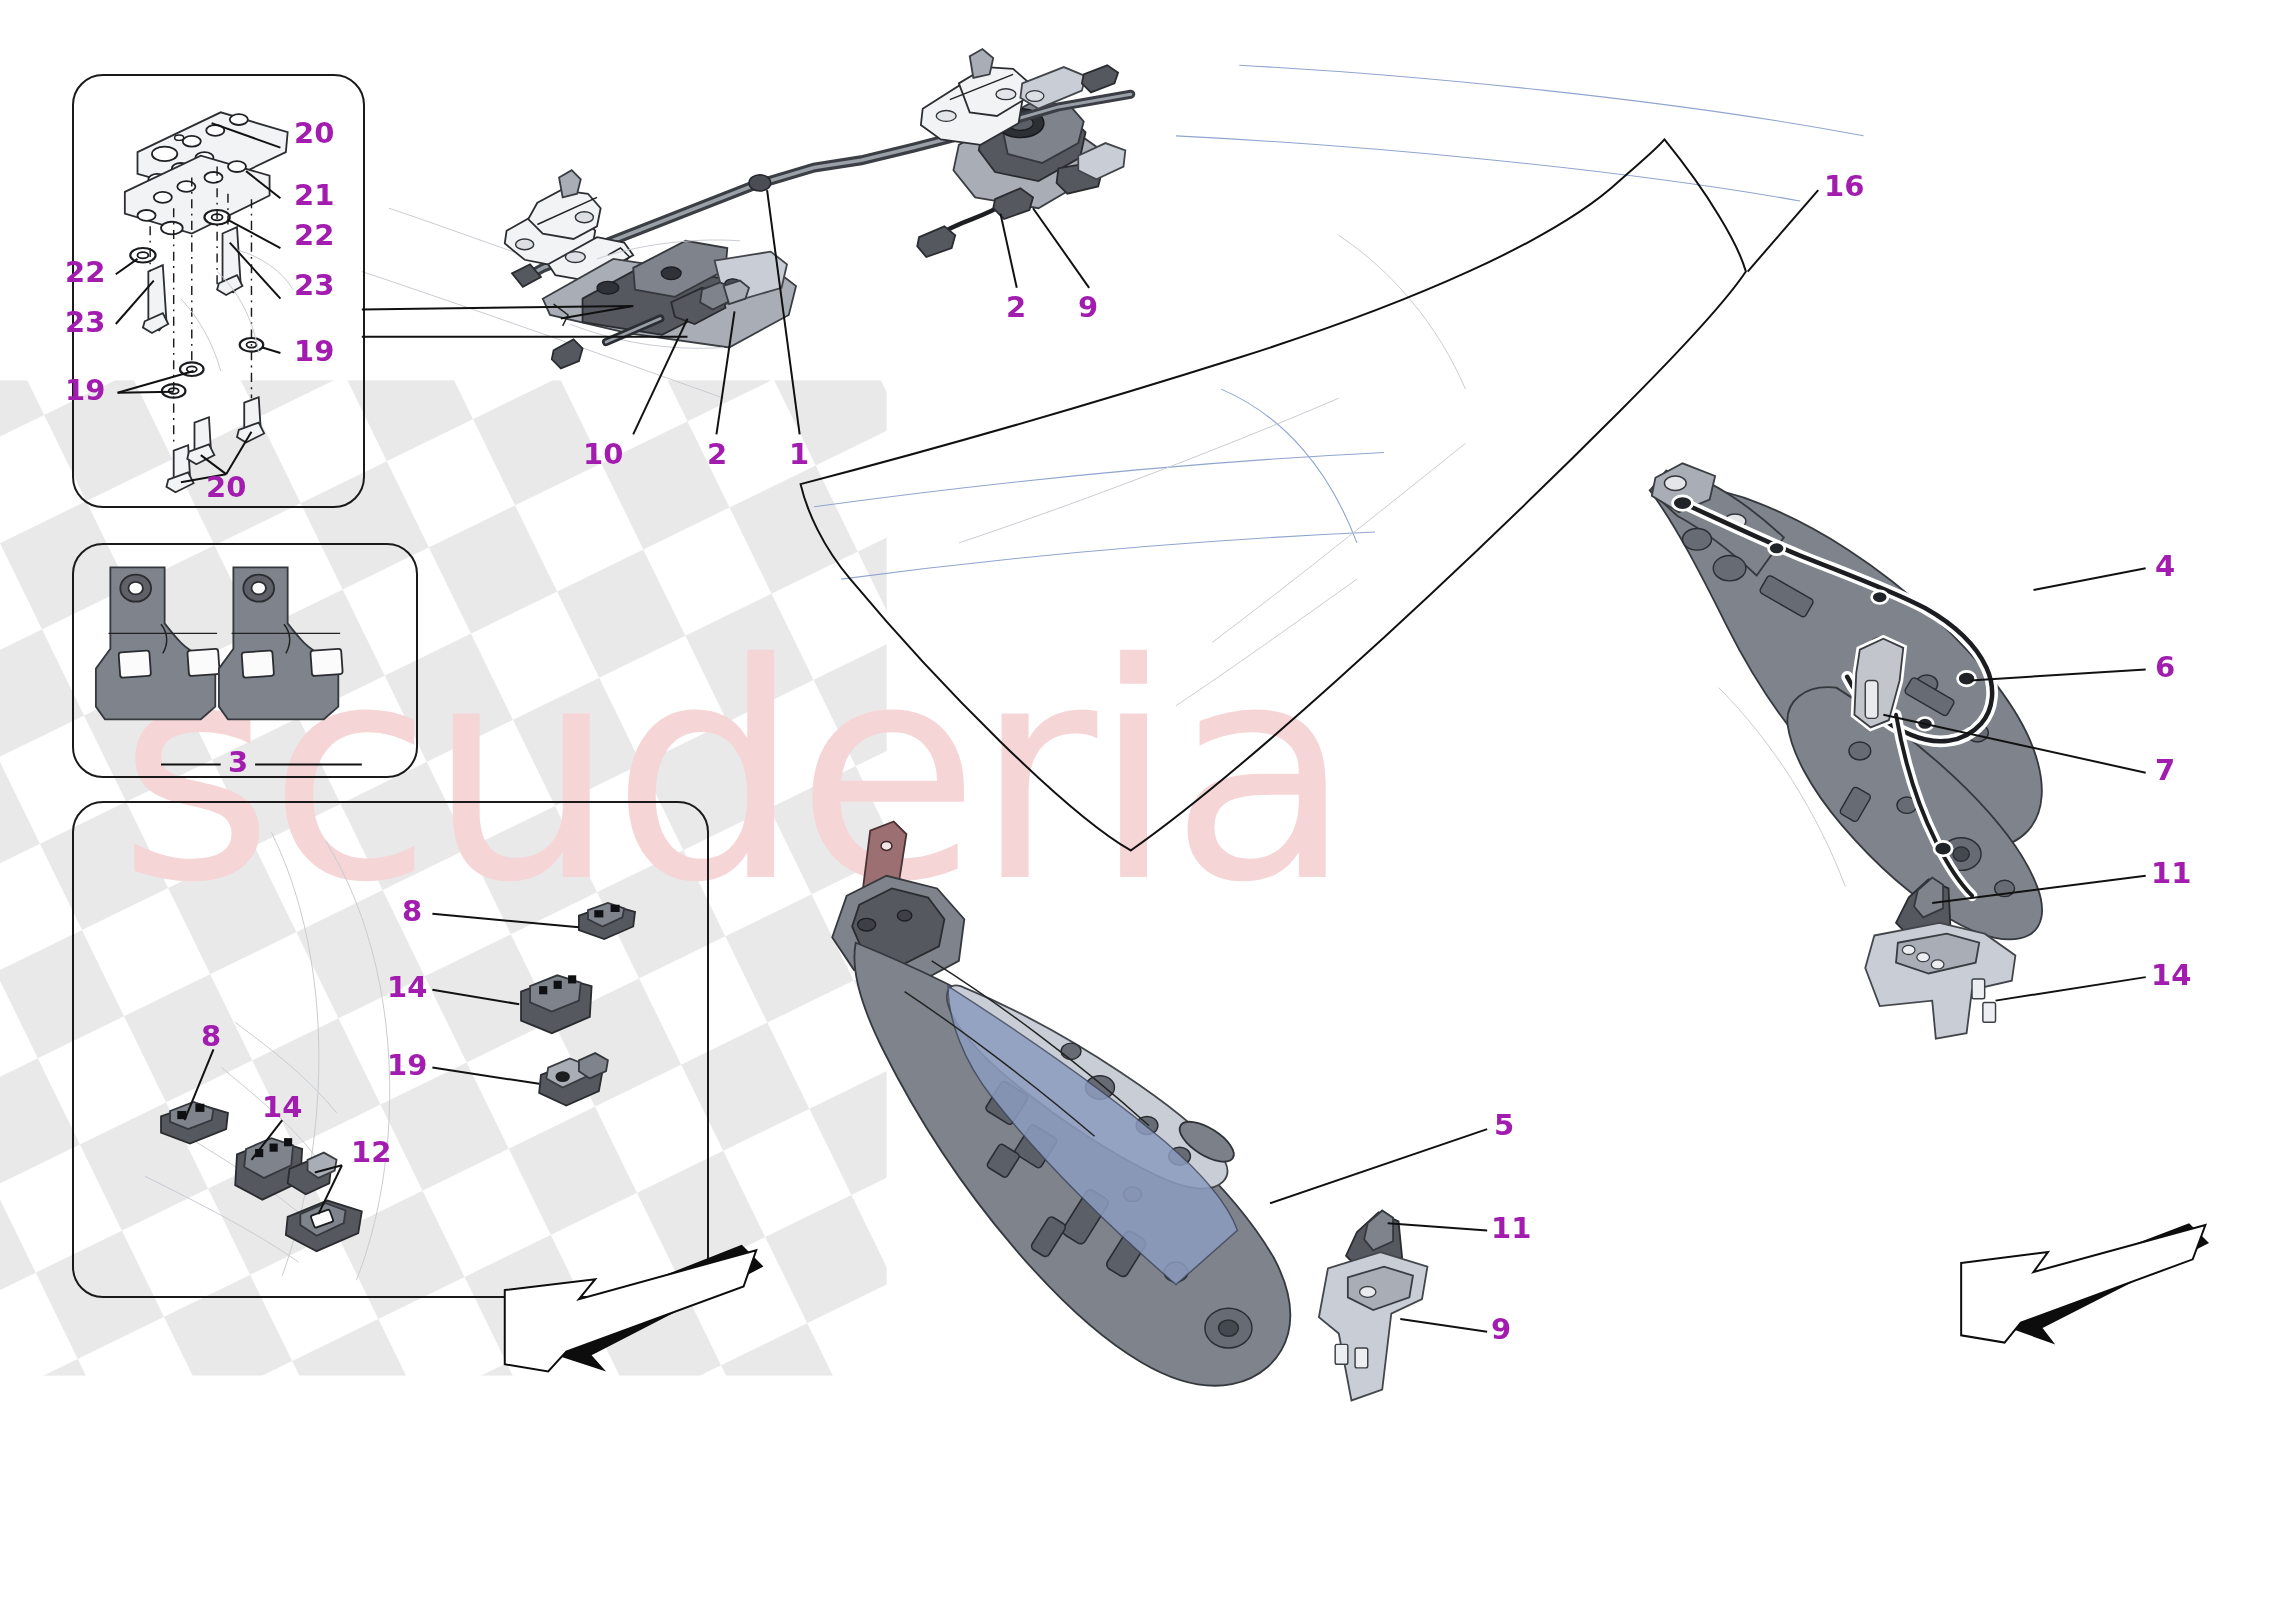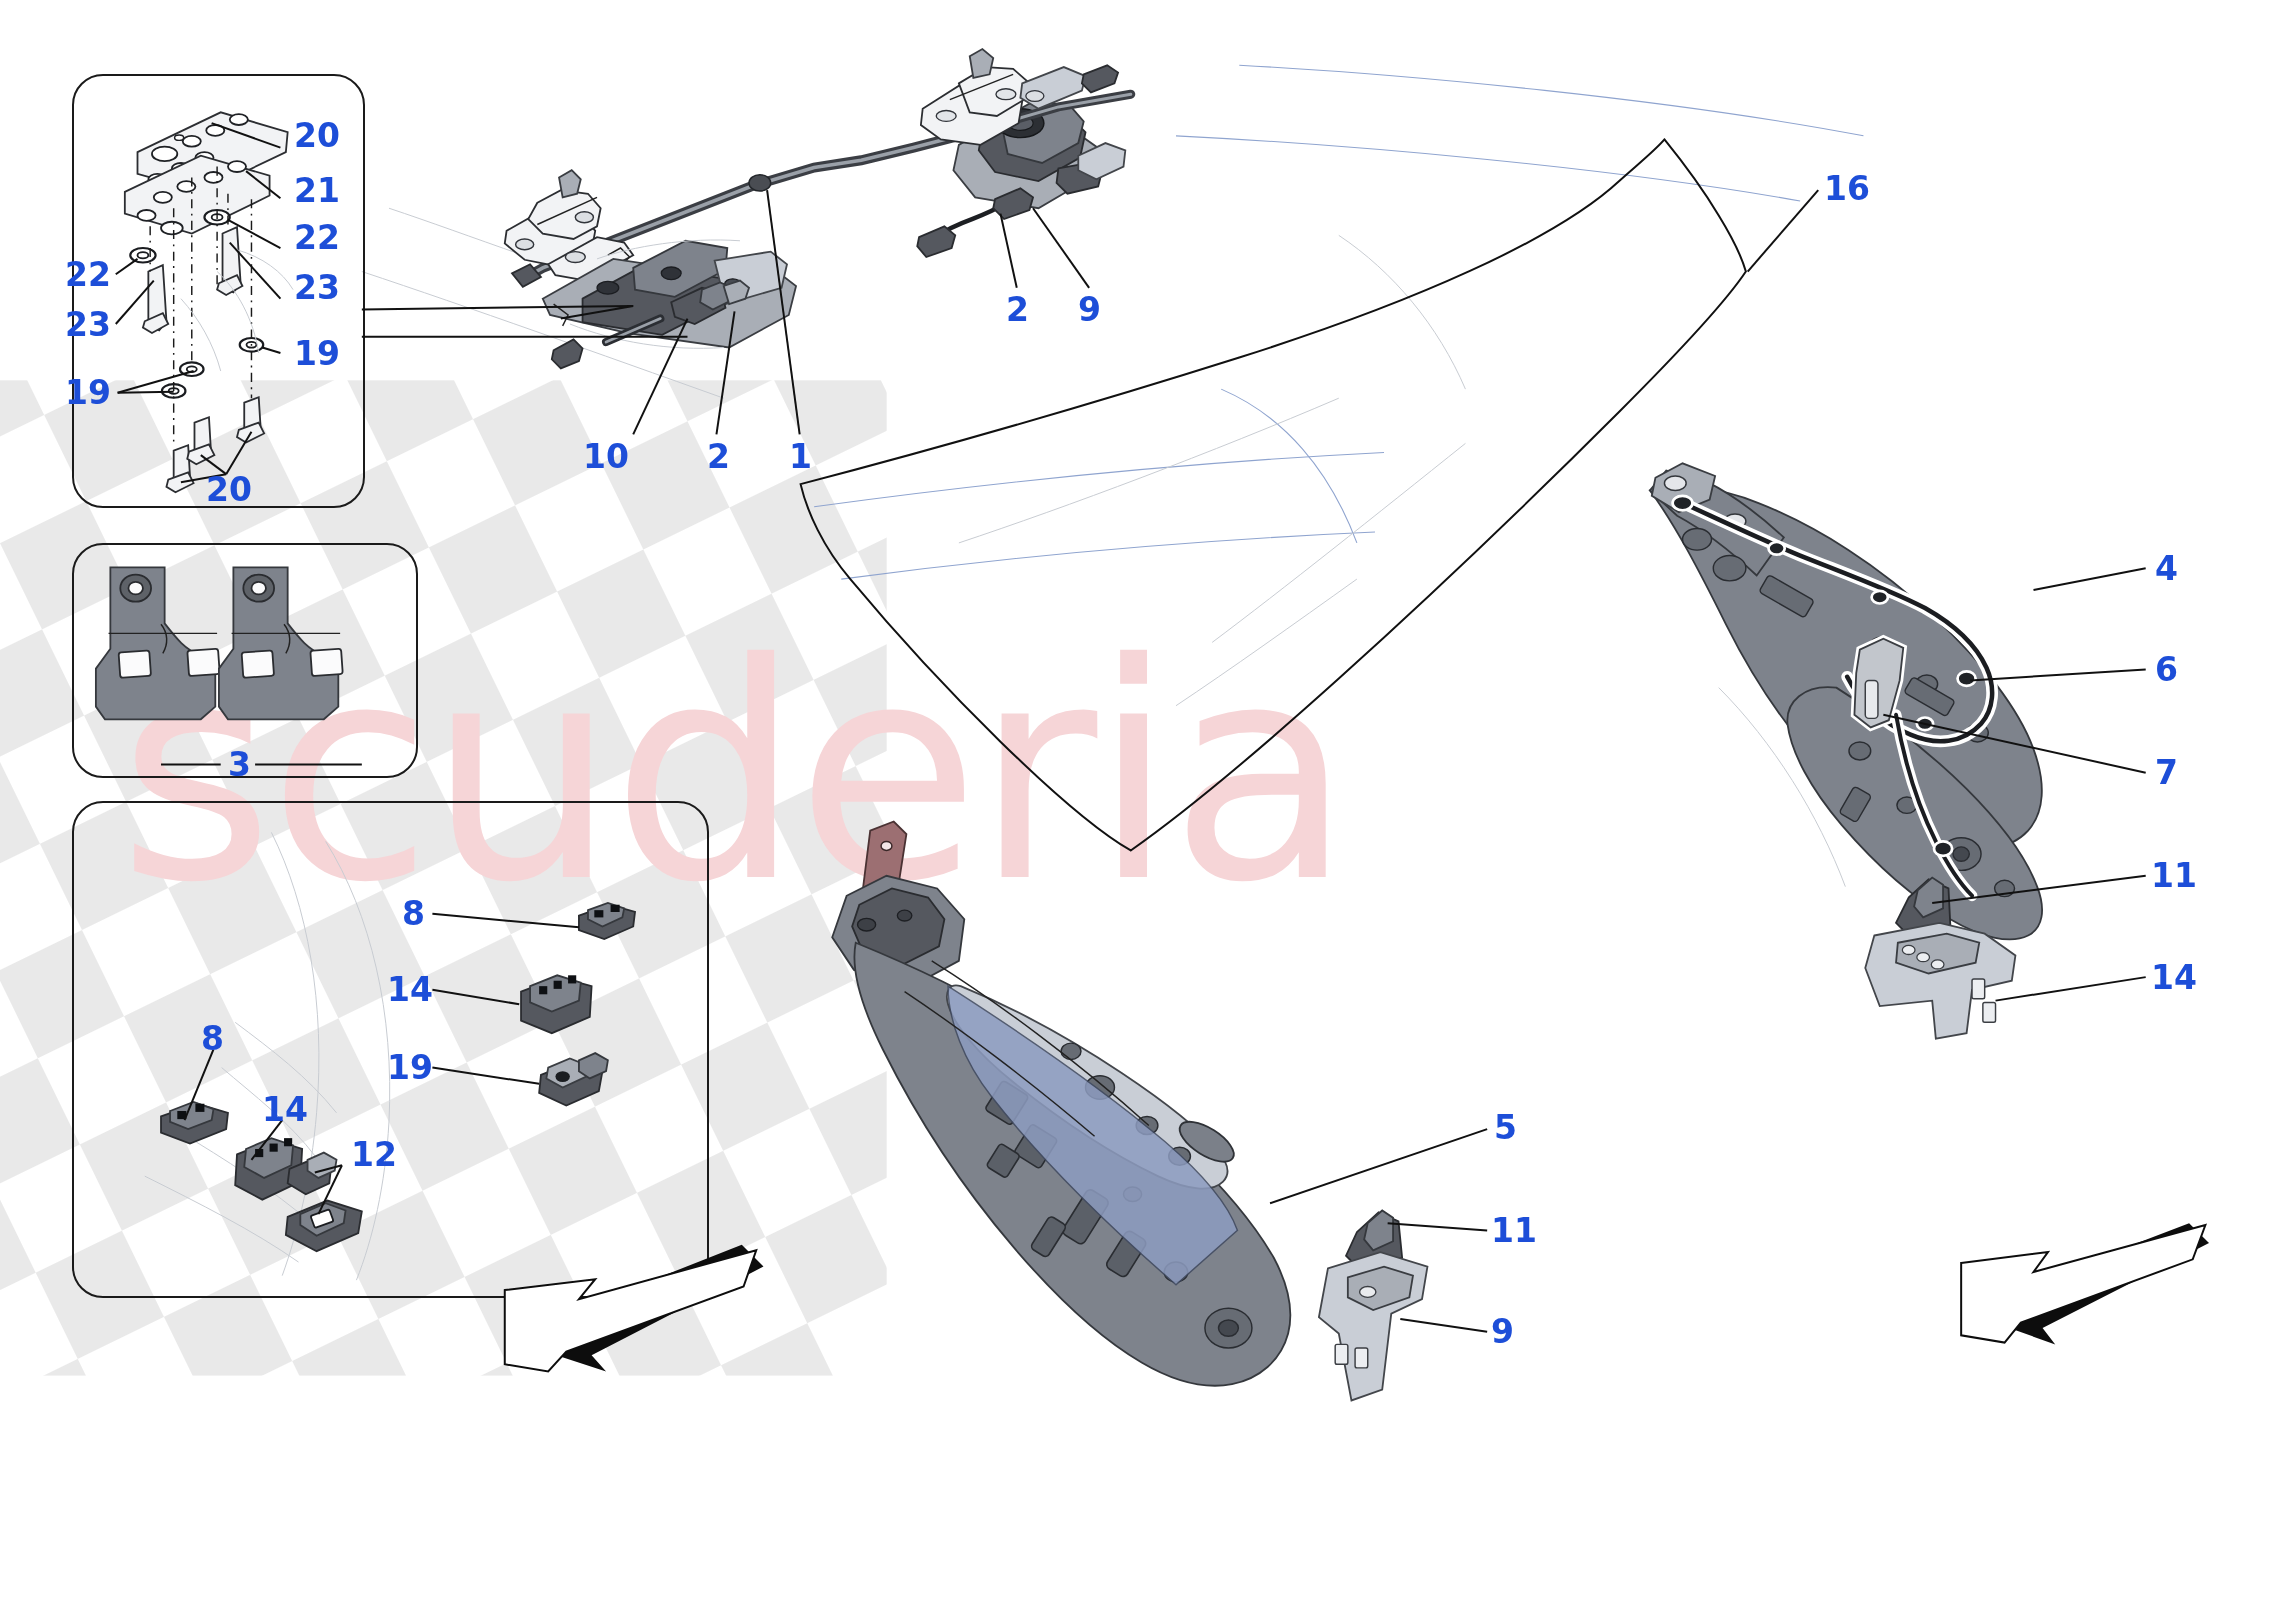--- a/index.html
+++ b/index.html
@@ -18,21 +18,21 @@
                letter-spacing:56px;}
 
   
   .inset{position:absolute;border:2.3px solid #1a1a1a;border-radius:31px;background:transparent;}
   #box-fasteners{left:72px;top:74px;width:289px;height:430px;}
   #box-brackets{left:72px;top:543px;width:342px;height:231px;}
   #box-clips{left:72px;top:801px;width:633px;height:493px;}
 
   
   .cn{position:absolute;font-family:"DejaVu Sans",sans-serif;font-weight:700;
-      font-size:33px;color:#1d4ed8;line-height:1;white-space:nowrap;}
+      font-size:29px;color:#a21caf;line-height:1;white-space:nowrap;}
 
   
   svg.layer{position:absolute;left:0;top:0;width:2285px;height:1615px;
             overflow:visible;pointer-events:none;}
 
   
   .pt-dark{fill:#55585f;stroke:#2a2c30;stroke-width:2;}
   .pt-mid{fill:#7e838c;stroke:#35383d;stroke-width:2;}
   .pt-light{fill:#a9aeb6;stroke:#3a3d42;stroke-width:2;}
   .pt-pale{fill:#c9ced6;stroke:#43464b;stroke-width:2;}
@@ -537,21 +537,21 @@
   <svg class="layer" viewBox="0 0 2526 1785" width="2285" height="1615">
     <path class="arrow-shadow" d="M566 1482 l70 -58 l16 18 l168 -66 l24 24 l-190 98 l16 18 Z"></path>
     <path class="arrow-body" d="M558 1426 l100 -12 l-18 22 l196 -54 l-14 40 l-196 72 l-20 22 l-48 -8 Z"></path>
   </svg>
   <svg class="layer" viewBox="0 0 2526 1785" width="2285" height="1615">
     <path class="arrow-shadow" d="M2176 1452 l66 -56 l16 18 l162 -62 l22 22 l-184 94 l14 18 Z"></path>
     <path class="arrow-body" d="M2168 1396 l96 -12 l-16 22 l190 -52 l-14 38 l-190 70 l-18 22 l-48 -8 Z"></path>
   </svg>
 
   <div class="cn" style="left:294px;top:119px">20</div>
-  <div class="cn" style="left:294px;top:174px">21</div>
+  <div class="cn" style="left:294px;top:181px">21</div>
   <div class="cn" style="left:294px;top:221px">22</div>
   <div class="cn" style="left:294px;top:271px">23</div>
   <div class="cn" style="left:65px;top:258px">22</div>
   <div class="cn" style="left:65px;top:308px">23</div>
   <div class="cn" style="left:294px;top:337px">19</div>
   <div class="cn" style="left:65px;top:376px">19</div>
   <div class="cn" style="left:206px;top:473px">20</div>
 
   <div class="cn" style="left:228px;top:748px">3</div>
 

